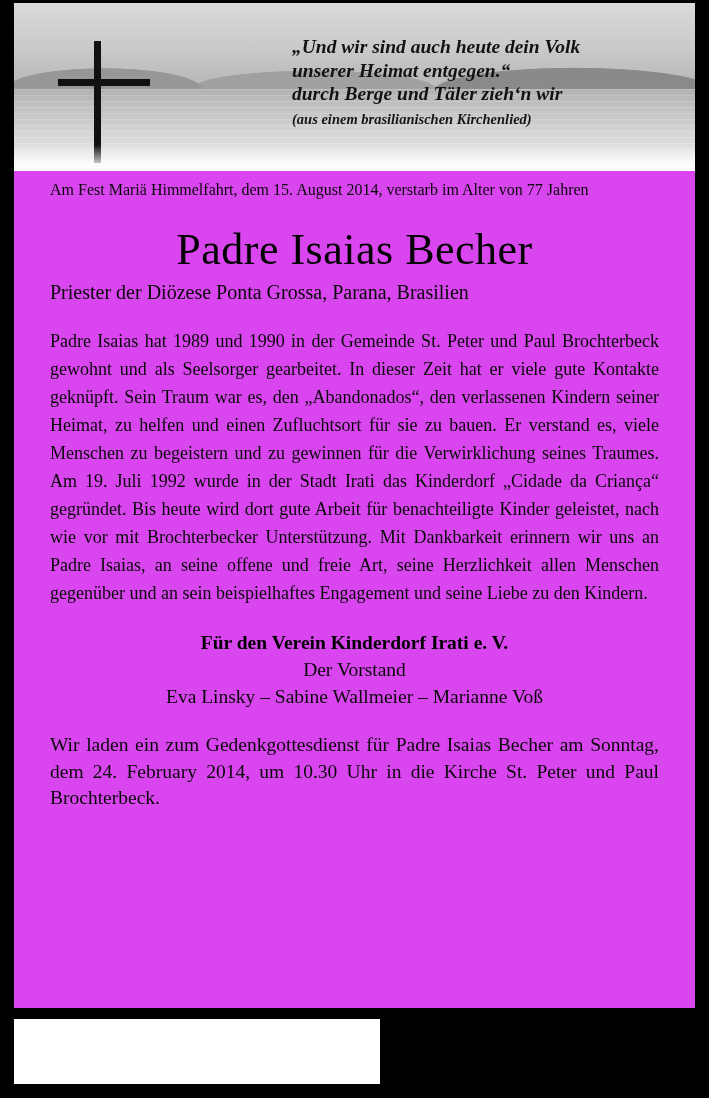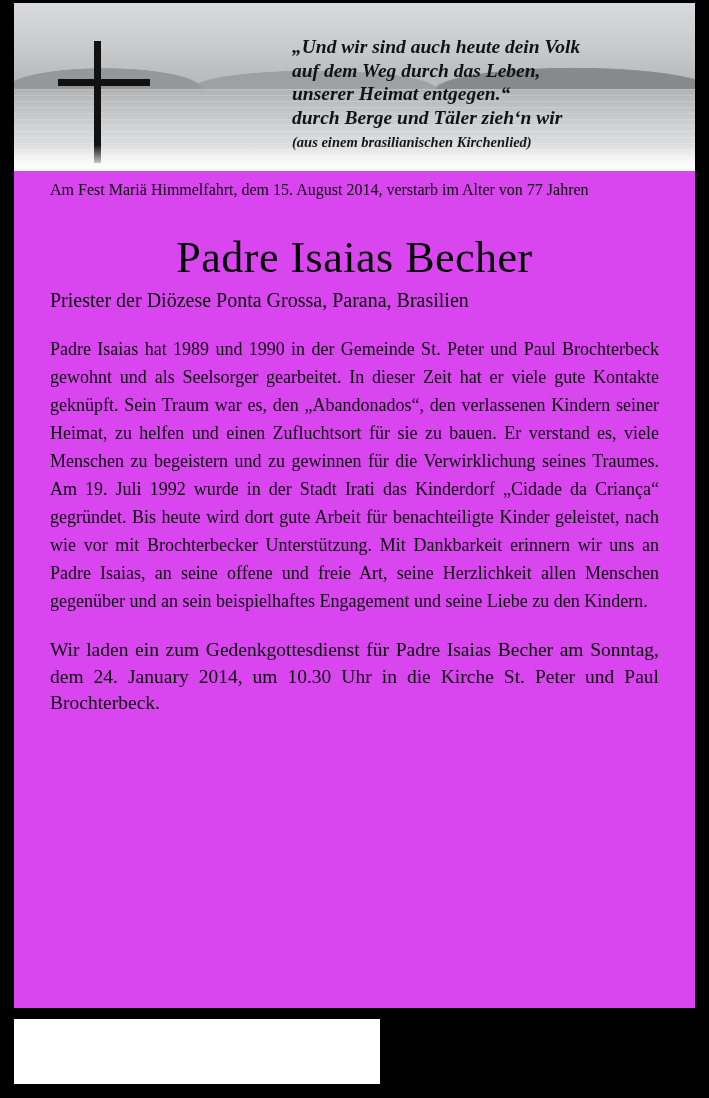--- a/index.html
+++ b/index.html
@@ -128,21 +128,21 @@
     text-align: justify;
     text-align-last: left;
     color: #0a0a0a;
     margin-top: 6px;
   }
   .name {
     text-align: center;
     font-size: 44px;
     line-height: 54px;
     color: #000000;
-    margin-top: 28px;
+    margin-top: 20px;
     letter-spacing: .5px;
   }
   .role {
     font-size: 20px;
     line-height: 26px;
     color: #0a0a0a;
     margin-top: 2px;
   }
   .main-text {
     font-size: 18px;
@@ -209,37 +209,41 @@
       <div class="hills"></div>
       <div class="water"></div>
 
       <div class="cross">
         <div class="v"></div>
         <div class="h"></div>
       </div>
 
       <div class="quote">
         <div class="quote-line">„Und wir sind auch heute dein Volk</div>
-        <div class="quote-line">auf dem Weg durch das Leben,</div>
         <div class="quote-line">unserer Heimat entgegen.“</div>
         <div class="quote-line">durch Berge und Täler zieh‘n wir</div>
         <div class="quote-source">(aus einem brasilianischen Kirchenlied)</div>
       </div>
 
       <div class="header-fade-bottom"></div>
     </div>
 
     <div class="body">
       <div class="intro">Am Fest Mariä Himmelfahrt, dem 15. August 2014, verstarb im Alter von 77 Jahren</div>
       <div class="name">Padre Isaias Becher</div>
       <div class="role">Priester der Diözese Ponta Grossa, Parana, Brasilien</div>
       <div class="main-text">Padre Isaias hat 1989 und 1990 in der Gemeinde St. Peter und Paul Brochterbeck gewohnt und als Seelsorger gearbeitet. In dieser Zeit hat er viele gute Kontakte geknüpft. Sein Traum war es, den „Abandonados“, den verlassenen Kindern seiner Heimat, zu helfen und einen Zufluchtsort für sie zu bauen. Er verstand es, viele Menschen zu begeistern und zu gewinnen für die Verwirklichung seines Traumes. Am 19. Juli 1992 wurde in der Stadt Irati das Kinderdorf „Cidade da Criança“ gegründet. Bis heute wird dort gute Arbeit für benachteiligte Kinder geleistet, nach wie vor mit Brochterbecker Unterstützung. Mit Dankbarkeit erinnern wir uns an Padre Isaias, an seine offene und freie Art, seine Herzlichkeit allen Menschen gegenüber und an sein beispielhaftes Engagement und seine Liebe zu den Kindern.</div>
 
-
-      <div class="closing">Wir laden ein zum Gedenkgottesdienst für Padre Isaias Becher am Sonntag, dem 24. January 2014, um 10.30 Uhr in die Kirche St. Peter und Paul Brochterbeck.</div>
+      <div class="signature-block">
+        <div class="sig-assoc">Für den Verein Kinderdorf Irati e. V.</div>
+        <div class="sig-board">Der Vorstand</div>
+        <div class="sig-names">Eva Linsky – Sabine Wallmeier – Marianne Voß</div>
+      </div>
+
+      <div class="closing">Wir laden ein zum Gedenkgottesdienst für Padre Isaias Becher am Sonntag, dem 24. February 2014, um 10.30 Uhr in die Kirche St. Peter und Paul Brochterbeck.</div>
     </div>
 
   </div>
 
   <div class="bottom-bar"></div>
   <div class="notch-left"></div>
 
 </div>
 
 </body></html>

